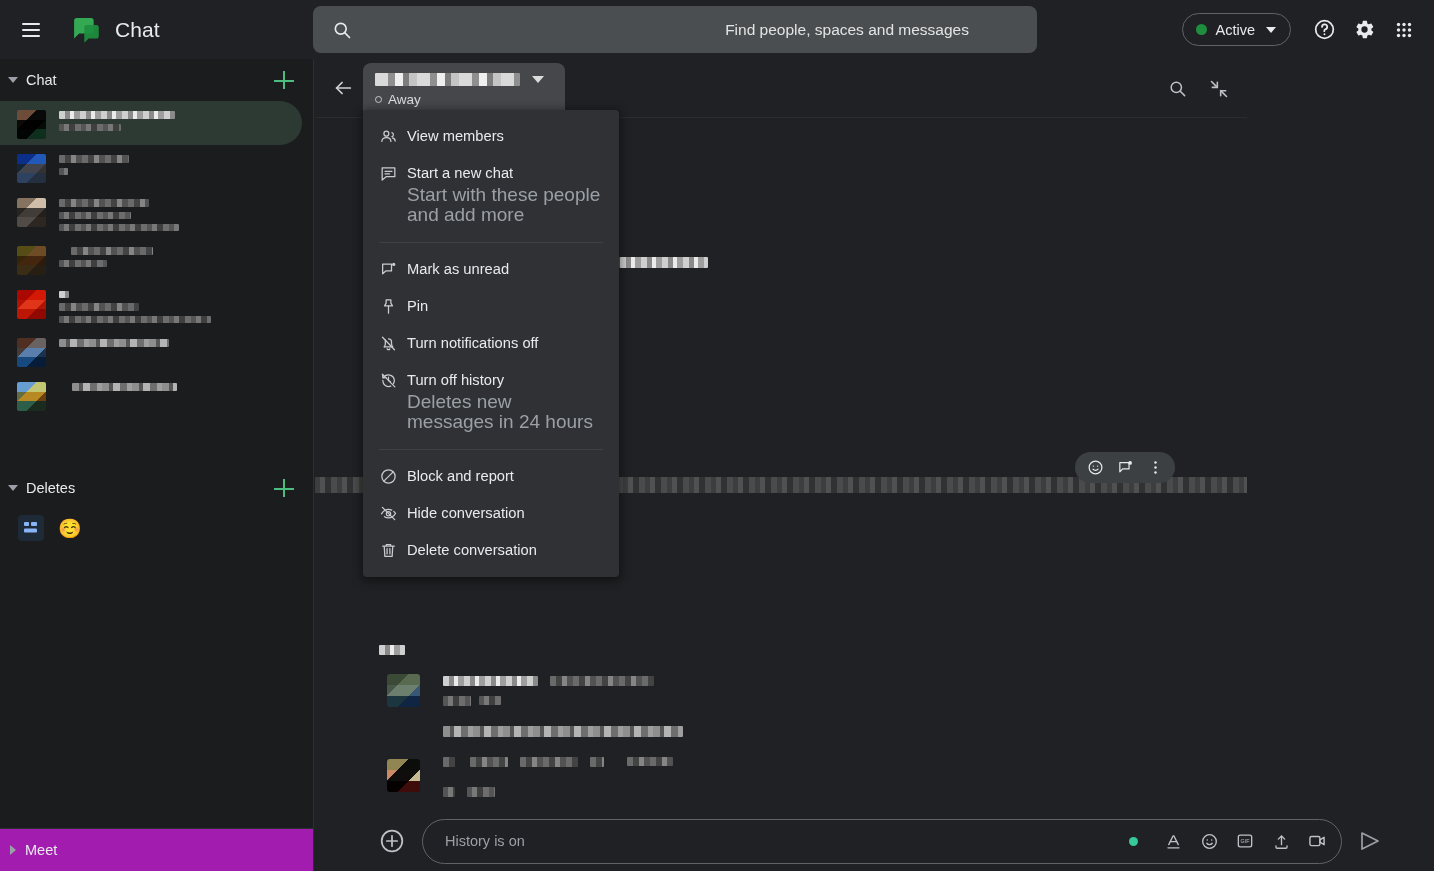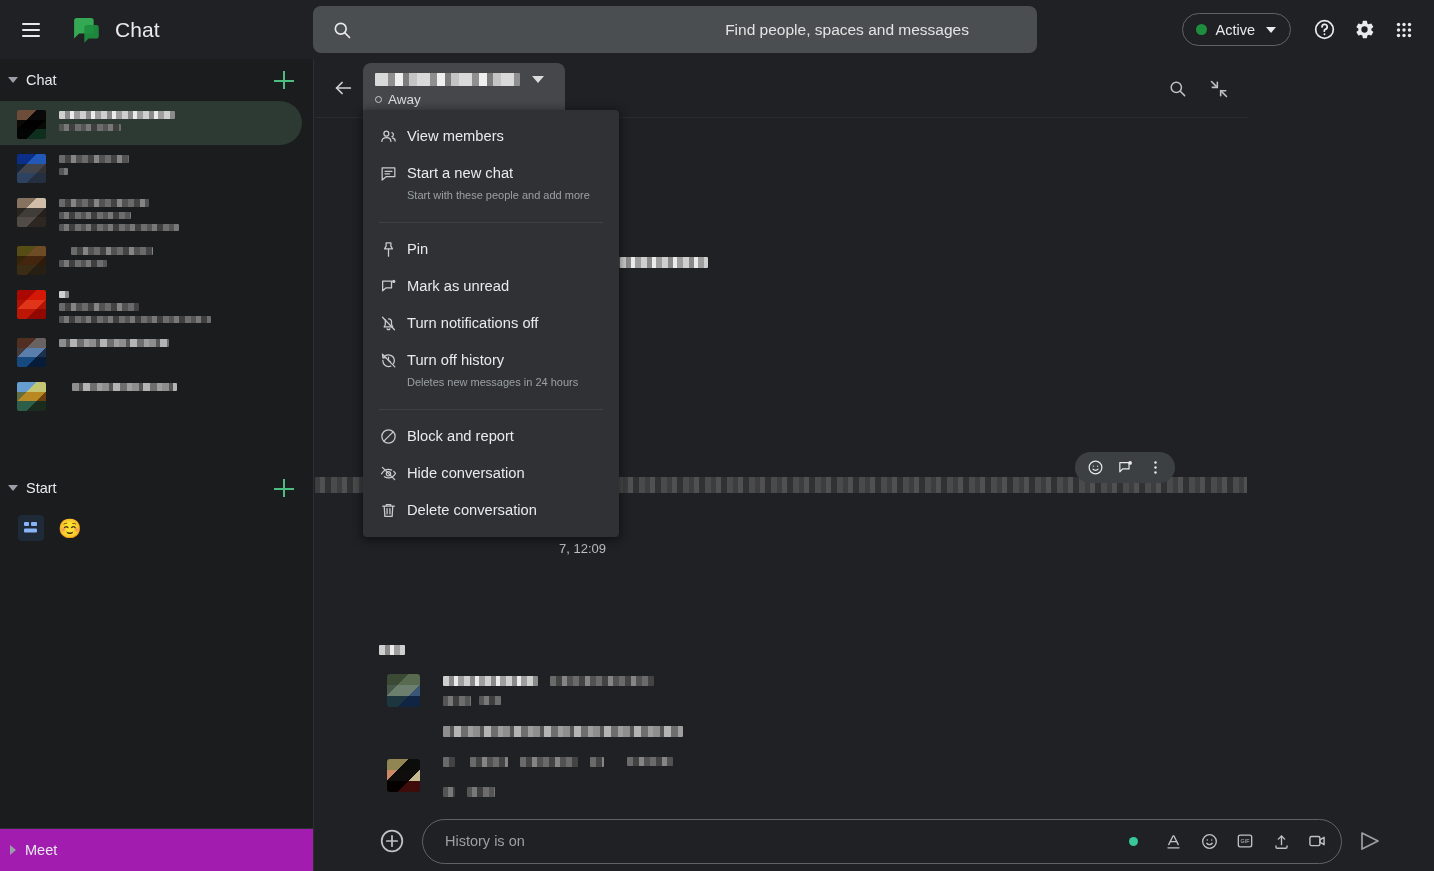--- a/index.html
+++ b/index.html
@@ -357,21 +357,21 @@
     margin-right: 2px;
     padding-top: 1px;
   }
   .ctx-texts { flex: 1; }
   .ctx-label {
     font-size: 14.7px;
     color: #e8eaed;
     line-height: 21px;
   }
   .ctx-sub {
-    font-size: 11px;
+    font-size: 19px;
     color: #9aa0a6;
     line-height: 20px;
     margin-top: 1px;
     max-width: 195px;
   }
   .ctx-sep {
     height: 1px;
     background: #3f4043;
     margin: 9px 16px 8px 16px;
   }
@@ -531,21 +531,21 @@
         <span class="redact-lines">
           <span class="rl px-a" style="width:105px;margin-left:13px;"></span>
         </span>
       </div>
     </div>
 
     <div style="height:24px;"></div>
 
     <div class="section-head" style="margin-top:22px;">
       <span class="tri"></span>
-      <span class="section-label">Start</span>
+      <span class="section-label">Deletes</span>
       <span class="plus-btn"></span>
     </div>
 
     <div class="spaces-row">
       <span class="space-tile blue">
         <svg width="16" height="16" viewBox="0 0 16 16" fill="#8ab4f8">
           <rect x="1" y="2" width="5" height="4" rx="1"></rect>
           <rect x="8" y="2" width="6" height="4" rx="1"></rect>
           <rect x="1" y="8.5" width="13" height="4" rx="1"></rect>
         </svg>
@@ -753,38 +753,38 @@
         <span class="ctx-label" style="display:block;">Start a new chat</span>
         <span class="ctx-sub" style="display:block;">Start with these people and add more</span>
       </span>
     </div>
 
     <div class="ctx-sep"></div>
 
     <div class="ctx-item">
       <span class="ctx-icon">
         <svg width="19" height="19" viewBox="0 0 24 24" fill="none" stroke="#c8cbcf" stroke-width="1.6">
-          <path d="M9 3.6h6v4.2l2 3.4H7l2-3.4z" stroke-linejoin="round"></path>
-          <line x1="12" y1="11.4" x2="12" y2="20.4" stroke-linecap="round"></line>
+          <path d="M4.6 5.2h11.2v8.6H8.6l-4 3.6z" stroke-linejoin="round"></path>
+          <circle cx="18.6" cy="5.6" r="2.1" fill="#c8cbcf" stroke="none"></circle>
         </svg>
       </span>
       <span class="ctx-texts">
-        <span class="ctx-label" style="display:block;">Pin</span>
+        <span class="ctx-label" style="display:block;">Mark as unread</span>
       </span>
     </div>
 
     <div class="ctx-item">
       <span class="ctx-icon">
         <svg width="19" height="19" viewBox="0 0 24 24" fill="none" stroke="#c8cbcf" stroke-width="1.6">
-          <path d="M4.6 5.2h11.2v8.6H8.6l-4 3.6z" stroke-linejoin="round"></path>
-          <circle cx="18.6" cy="5.6" r="2.1" fill="#c8cbcf" stroke="none"></circle>
+          <path d="M9 3.6h6v4.2l2 3.4H7l2-3.4z" stroke-linejoin="round"></path>
+          <line x1="12" y1="11.4" x2="12" y2="20.4" stroke-linecap="round"></line>
         </svg>
       </span>
       <span class="ctx-texts">
-        <span class="ctx-label" style="display:block;">Mark as unread</span>
+        <span class="ctx-label" style="display:block;">Pin</span>
       </span>
     </div>
 
     <div class="ctx-item">
       <span class="ctx-icon">
         <svg width="19" height="19" viewBox="0 0 24 24" fill="none" stroke="#c8cbcf" stroke-width="1.6">
           <path d="M6.6 16.2h10.8c-1.2-1.2-1.6-2.4-1.6-4v-2.3a3.8 3.8 0 0 0-3.8-3.8" stroke-linecap="round" stroke-linejoin="round"></path>
           <path d="M8.2 7.6a3.8 3.8 0 0 0-.2 2.3v2.3c0 1.6-.4 2.8-1.4 4" stroke-linecap="round" stroke-linejoin="round"></path>
           <path d="M10.3 18.8a1.9 1.9 0 0 0 3.4 0" stroke-linecap="round"></path>
           <line x1="4.4" y1="4.1" x2="19.6" y2="19.9" stroke-linecap="round"></line>

